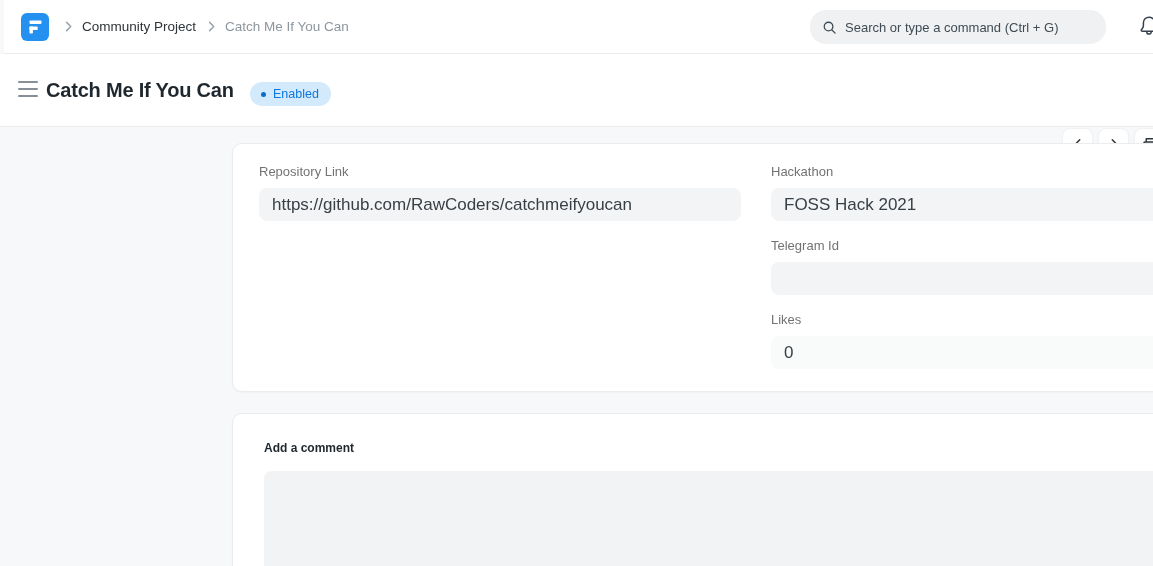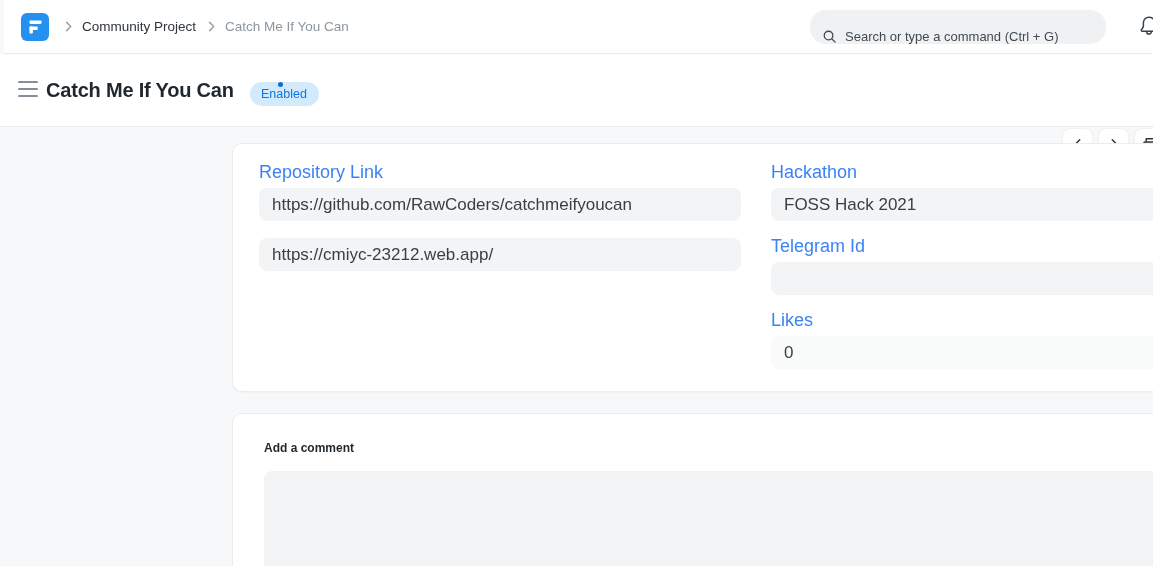--- a/index.html
+++ b/index.html
@@ -24,21 +24,21 @@
   .crumb-sep2 { margin: 0 6px 0 8px; }
   .crumb {
     font-size: 13.5px; color: #2d3439; text-decoration: none; cursor: pointer;
     white-space: nowrap;
   }
   .crumb.current { color: #8d969e; cursor: default; }
 
   .nav-search {
     position: absolute; left: 806px; top: 10px; width: 296px; height: 34px;
     background: #f0f1f3; border-radius: 16px;
-    display: flex; align-items: flex-end;
+    display: flex; align-items: center;
   }
   .nav-search svg { margin: 0 8px 0 12px; flex: 0 0 auto; }
   .nav-search input {
     border: none; background: transparent; outline: none;
     font-family: inherit; font-size: 13px; color: #3f4b54; width: 230px;
   }
   .nav-search input::placeholder { color: #3f4b54; opacity: 1; }
   .bell { position: absolute; left: 1135px; top: 15px; cursor: pointer; }
 
   
@@ -52,21 +52,21 @@
   }
   .hamburger span { display: block; height: 2px; border-radius: 2px; background: #878f98; }
   .page-title {
     position: absolute; left: 46px; top: 25px;
     font-size: 20px; font-weight: 700; color: #1f272e; letter-spacing: -0.2px;
     white-space: nowrap;
   }
   .status-badge {
     position: absolute; left: 250px; top: 28px; height: 24px;
     background: #d3e9fc; border-radius: 12px;
-    display: inline-flex; align-items: center; padding: 0 12px 0 11px; flex-direction: column;
+    display: inline-flex; align-items: center; padding: 0 12px 0 11px;
   }
   .status-badge .dot { width: 5px; height: 5px; border-radius: 50%; background: #0d6dcd; margin-right: 7px; }
   .status-badge .txt { font-size: 12.5px; color: #0d77e0; }
 
   .hdr-btn {
     position: absolute; top: 74px; width: 31px; height: 31px;
     background: #ffffff; border: 1px solid #f1f2f3; border-radius: 8px;
     box-shadow: 0 1px 2px rgba(25,39,52,0.06);
     display: flex; align-items: center; justify-content: center; cursor: pointer;
   }
@@ -81,21 +81,21 @@
     box-shadow: 0 1px 2px rgba(25,39,52,0.04);
   }
   .card-form { top: 143px; height: 249px; }
   .card-comments { top: 413px; height: 290px; }
 
   .form-col { position: absolute; top: 20px; width: 482px; }
   .col-left { left: 26px; }
   .col-right { left: 538px; }
   .field { margin-bottom: 17px; }
   .field-label {
-    font-size: 18px; color: #3b82f6; line-height: 16px; margin-bottom: 8px;
+    font-size: 13px; color: #737373; line-height: 16px; margin-bottom: 8px;
     display: block;
   }
   .field-input {
     width: 100%; height: 33px; border: none; outline: none;
     background: #f3f4f6; border-radius: 8px; padding: 0 13px;
     font-family: inherit; font-size: 17px; color: #383f45;
   }
   .field-input.readonly { background: #f9fafa; }
 
   .comments-heading {
@@ -181,21 +181,20 @@
   </div>
 </div>
 
 <div class="card card-form">
   <div class="form-col col-left">
     <div class="field">
       <label class="field-label">Repository Link</label>
       <input class="field-input" type="text" value="https://github.com/RawCoders/catchmeifyoucan" style="">
     </div>
     <div class="field">
-      <input class="field-input" type="text" value="https://cmiyc-23212.web.app/" style="">
     </div>
   </div>
 
   <div class="form-col col-right">
     <div class="field">
       <label class="field-label">Hackathon</label>
       <input class="field-input" type="text" value="FOSS Hack 2021" style="">
     </div>
     <div class="field">
       <label class="field-label">Telegram Id</label>

